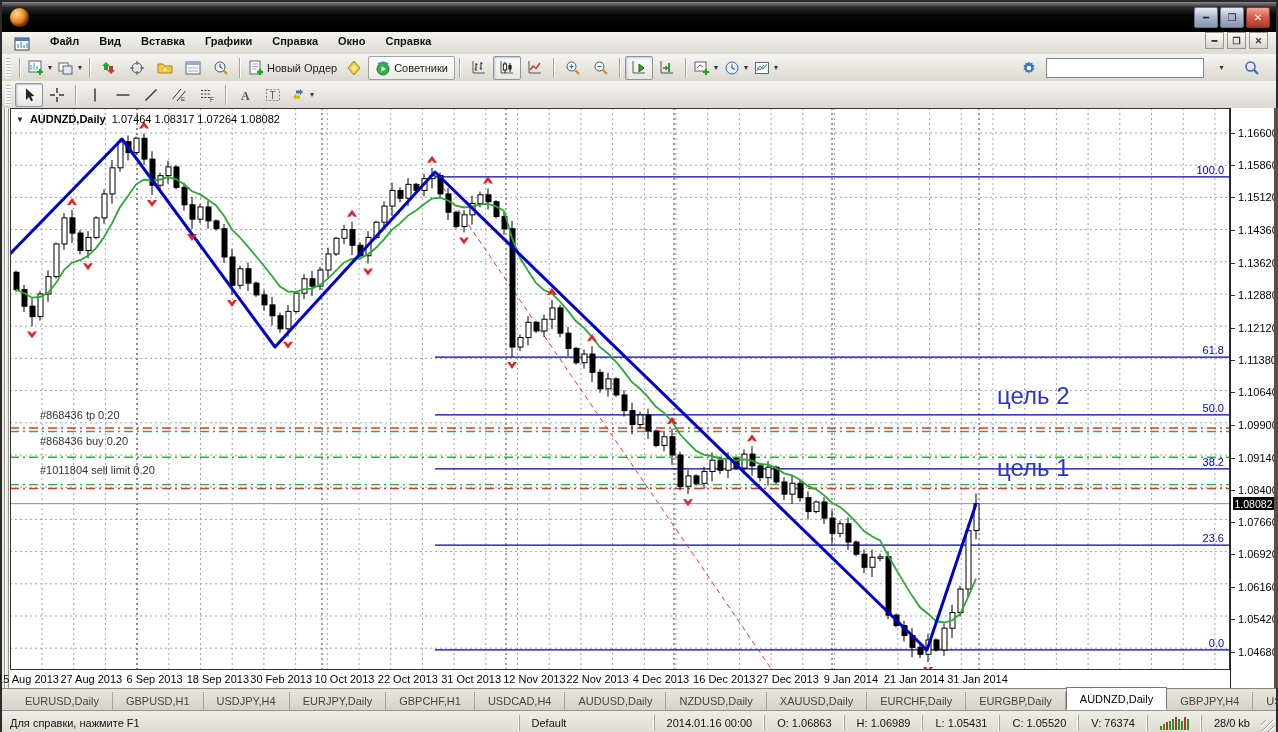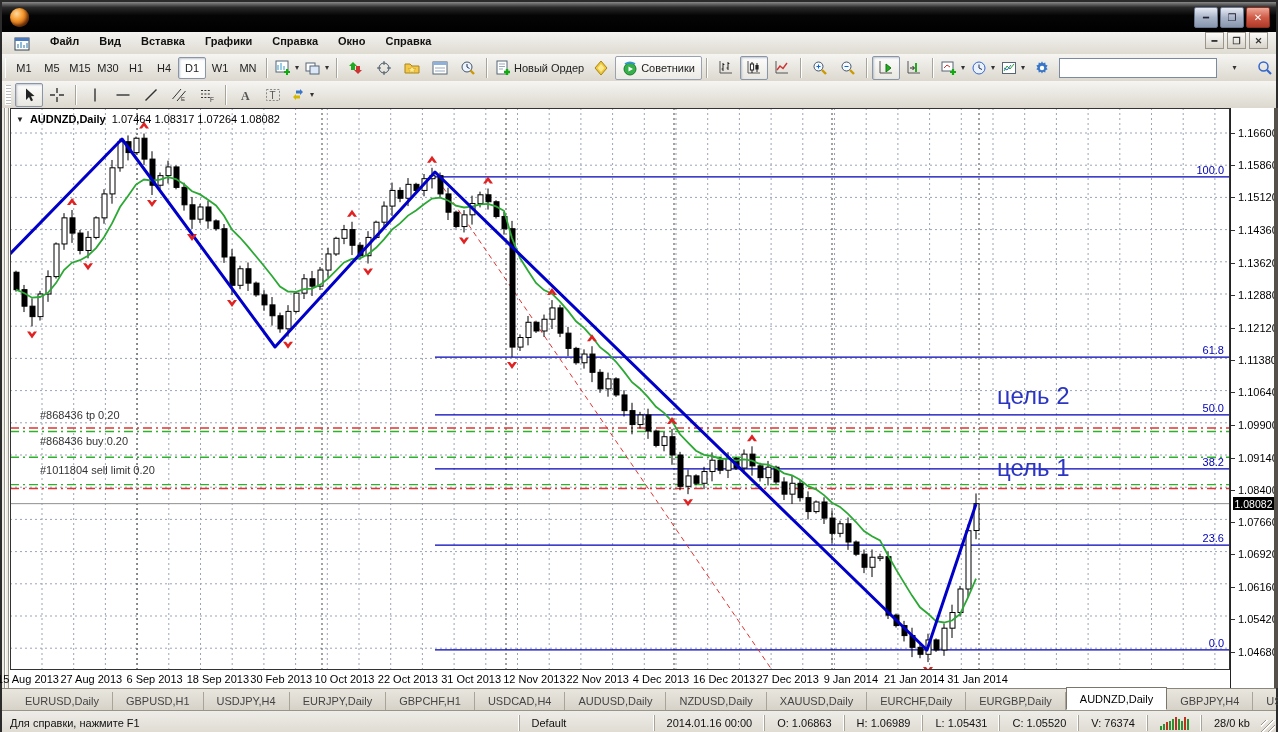--- a/index.html
+++ b/index.html
@@ -111,31 +111,20 @@
       </div>
     <div id="child-controls">
         <span class="cbtn">━</span>
         <span class="cbtn">❐</span>
         <span class="cbtn">✕</span>
       </div>
   </div>
 
   <div id="toolbar1" class="toolbar">
     <div class="handle"></div>
-    <div id="tf-group" style="display:flex">
-        <span class="tf-btn">M1</span>
-        <span class="tf-btn">M5</span>
-        <span class="tf-btn">M15</span>
-        <span class="tf-btn">M30</span>
-        <span class="tf-btn">H1</span>
-        <span class="tf-btn">H4</span>
-        <span class="tf-btn pressed">D1</span>
-        <span class="tf-btn">W1</span>
-        <span class="tf-btn">MN</span>
-      </div>
     <div class="sep"></div>
     <div id="main-groups" style="display:flex;align-items:center">
         <span class="tbtn">
           <svg class="icon16" viewBox="0 0 16 16" xmlns="http://www.w3.org/2000/svg">
             <rect x="1" y="1" width="12" height="11" fill="#fff" stroke="#567"></rect>
             <path d="M3 10 V5 M6 10 V3 M9 10 V6" stroke="#39c"></path>
             <path d="M9 12 h6 M12 9 v6" stroke="#1a1" stroke-width="2"></path>
           </svg>
           <span class="dd">▾</span>
         </span>

